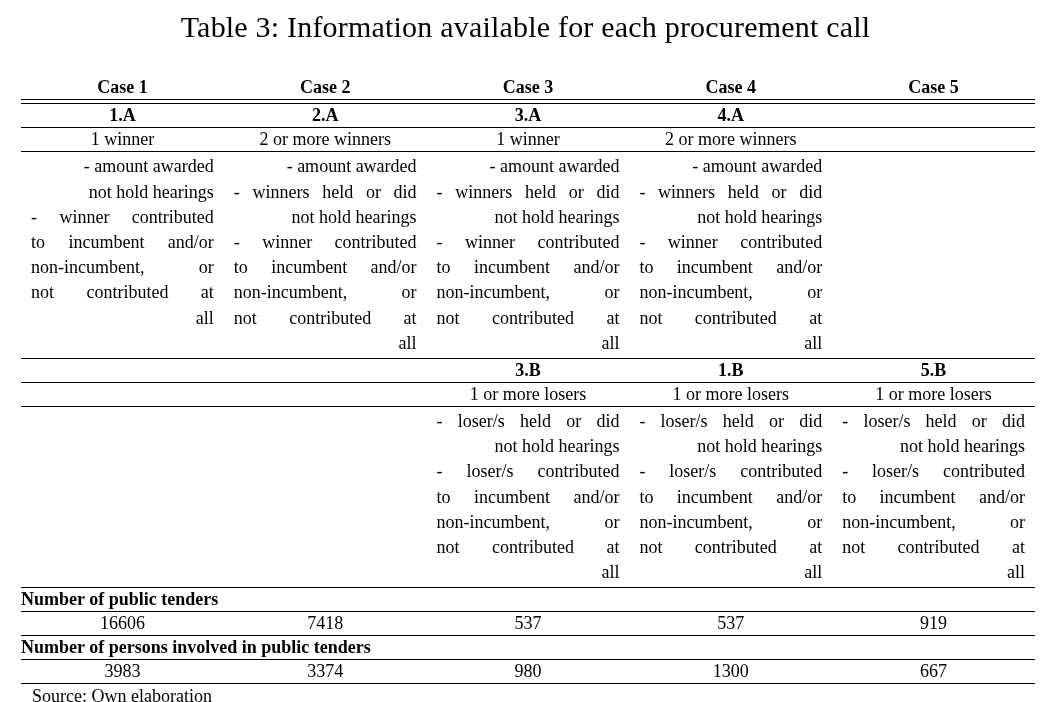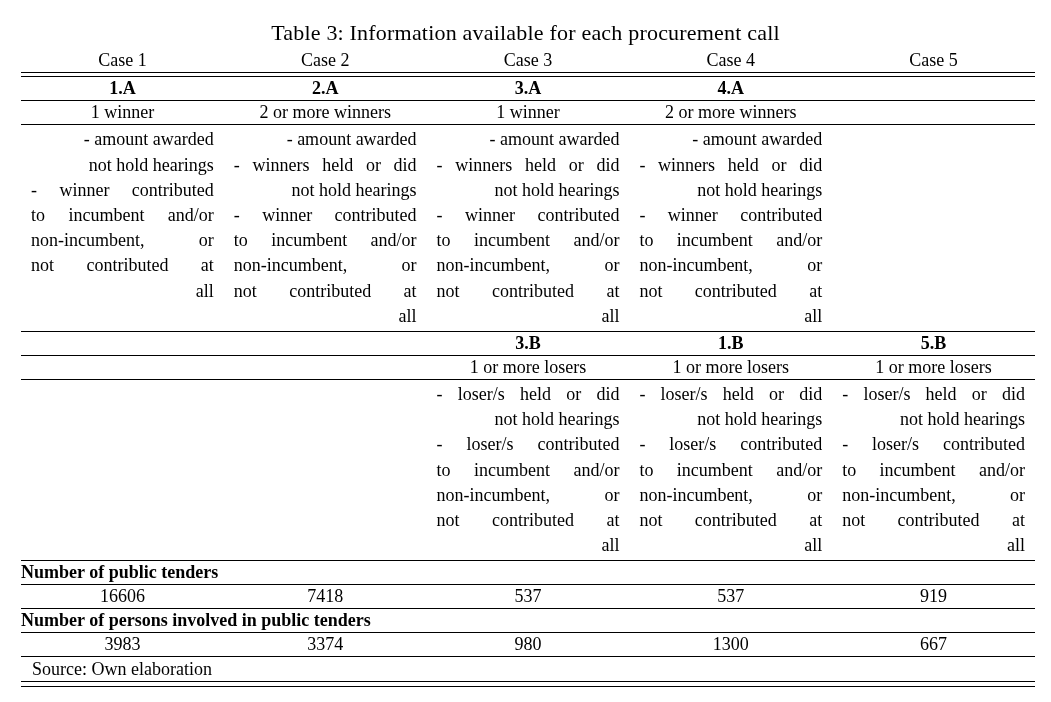--- a/index.html
+++ b/index.html
@@ -6,45 +6,45 @@
   .page {
     position: relative;
     width: 1051px;
     height: 702px;
     background: #ffffff;
     color: #000000;
     font-family: "Liberation Serif", "DejaVu Serif", serif;
     overflow: hidden;
   }
   .caption {
-    padding-top: 20px;
+    padding-top: 10px;
     height: 34px;
     text-align: center;
-    font-size: 22px;
+    font-size: 30px;
     letter-spacing: 0.2px;
   }
   .tbl {
     position: absolute;
     left: 21px;
     top: 48px;
     width: 1014px;
   }
   .row {
     display: grid;
     grid-template-columns: repeat(5, 1fr);
     align-items: center;
   }
   .hcell, .lblcell, .subcell, .valcell {
     text-align: center;
     font-size: 18px;
     height: 23px;
     line-height: 23px;
     overflow: hidden;
   }
-  .hcell { font-weight: normal; height: 24px; line-height: 24px; }
+  .hcell { font-weight: bold; height: 24px; line-height: 24px; margin-top: 27px; }
   .lblcell { font-weight: bold; }
   .rule   { border-top: 1.4px solid #000; height: 0; }
   .rule2  { border-top: 1.4px solid #000; border-bottom: 1.4px solid #000; height: 3.4px; }
   .bodyrow {
     display: grid;
     grid-template-columns: repeat(5, 1fr);
     align-items: start;
     padding: 2px 0;
   }
   .cell { padding: 0 10px; font-size: 18px; }

